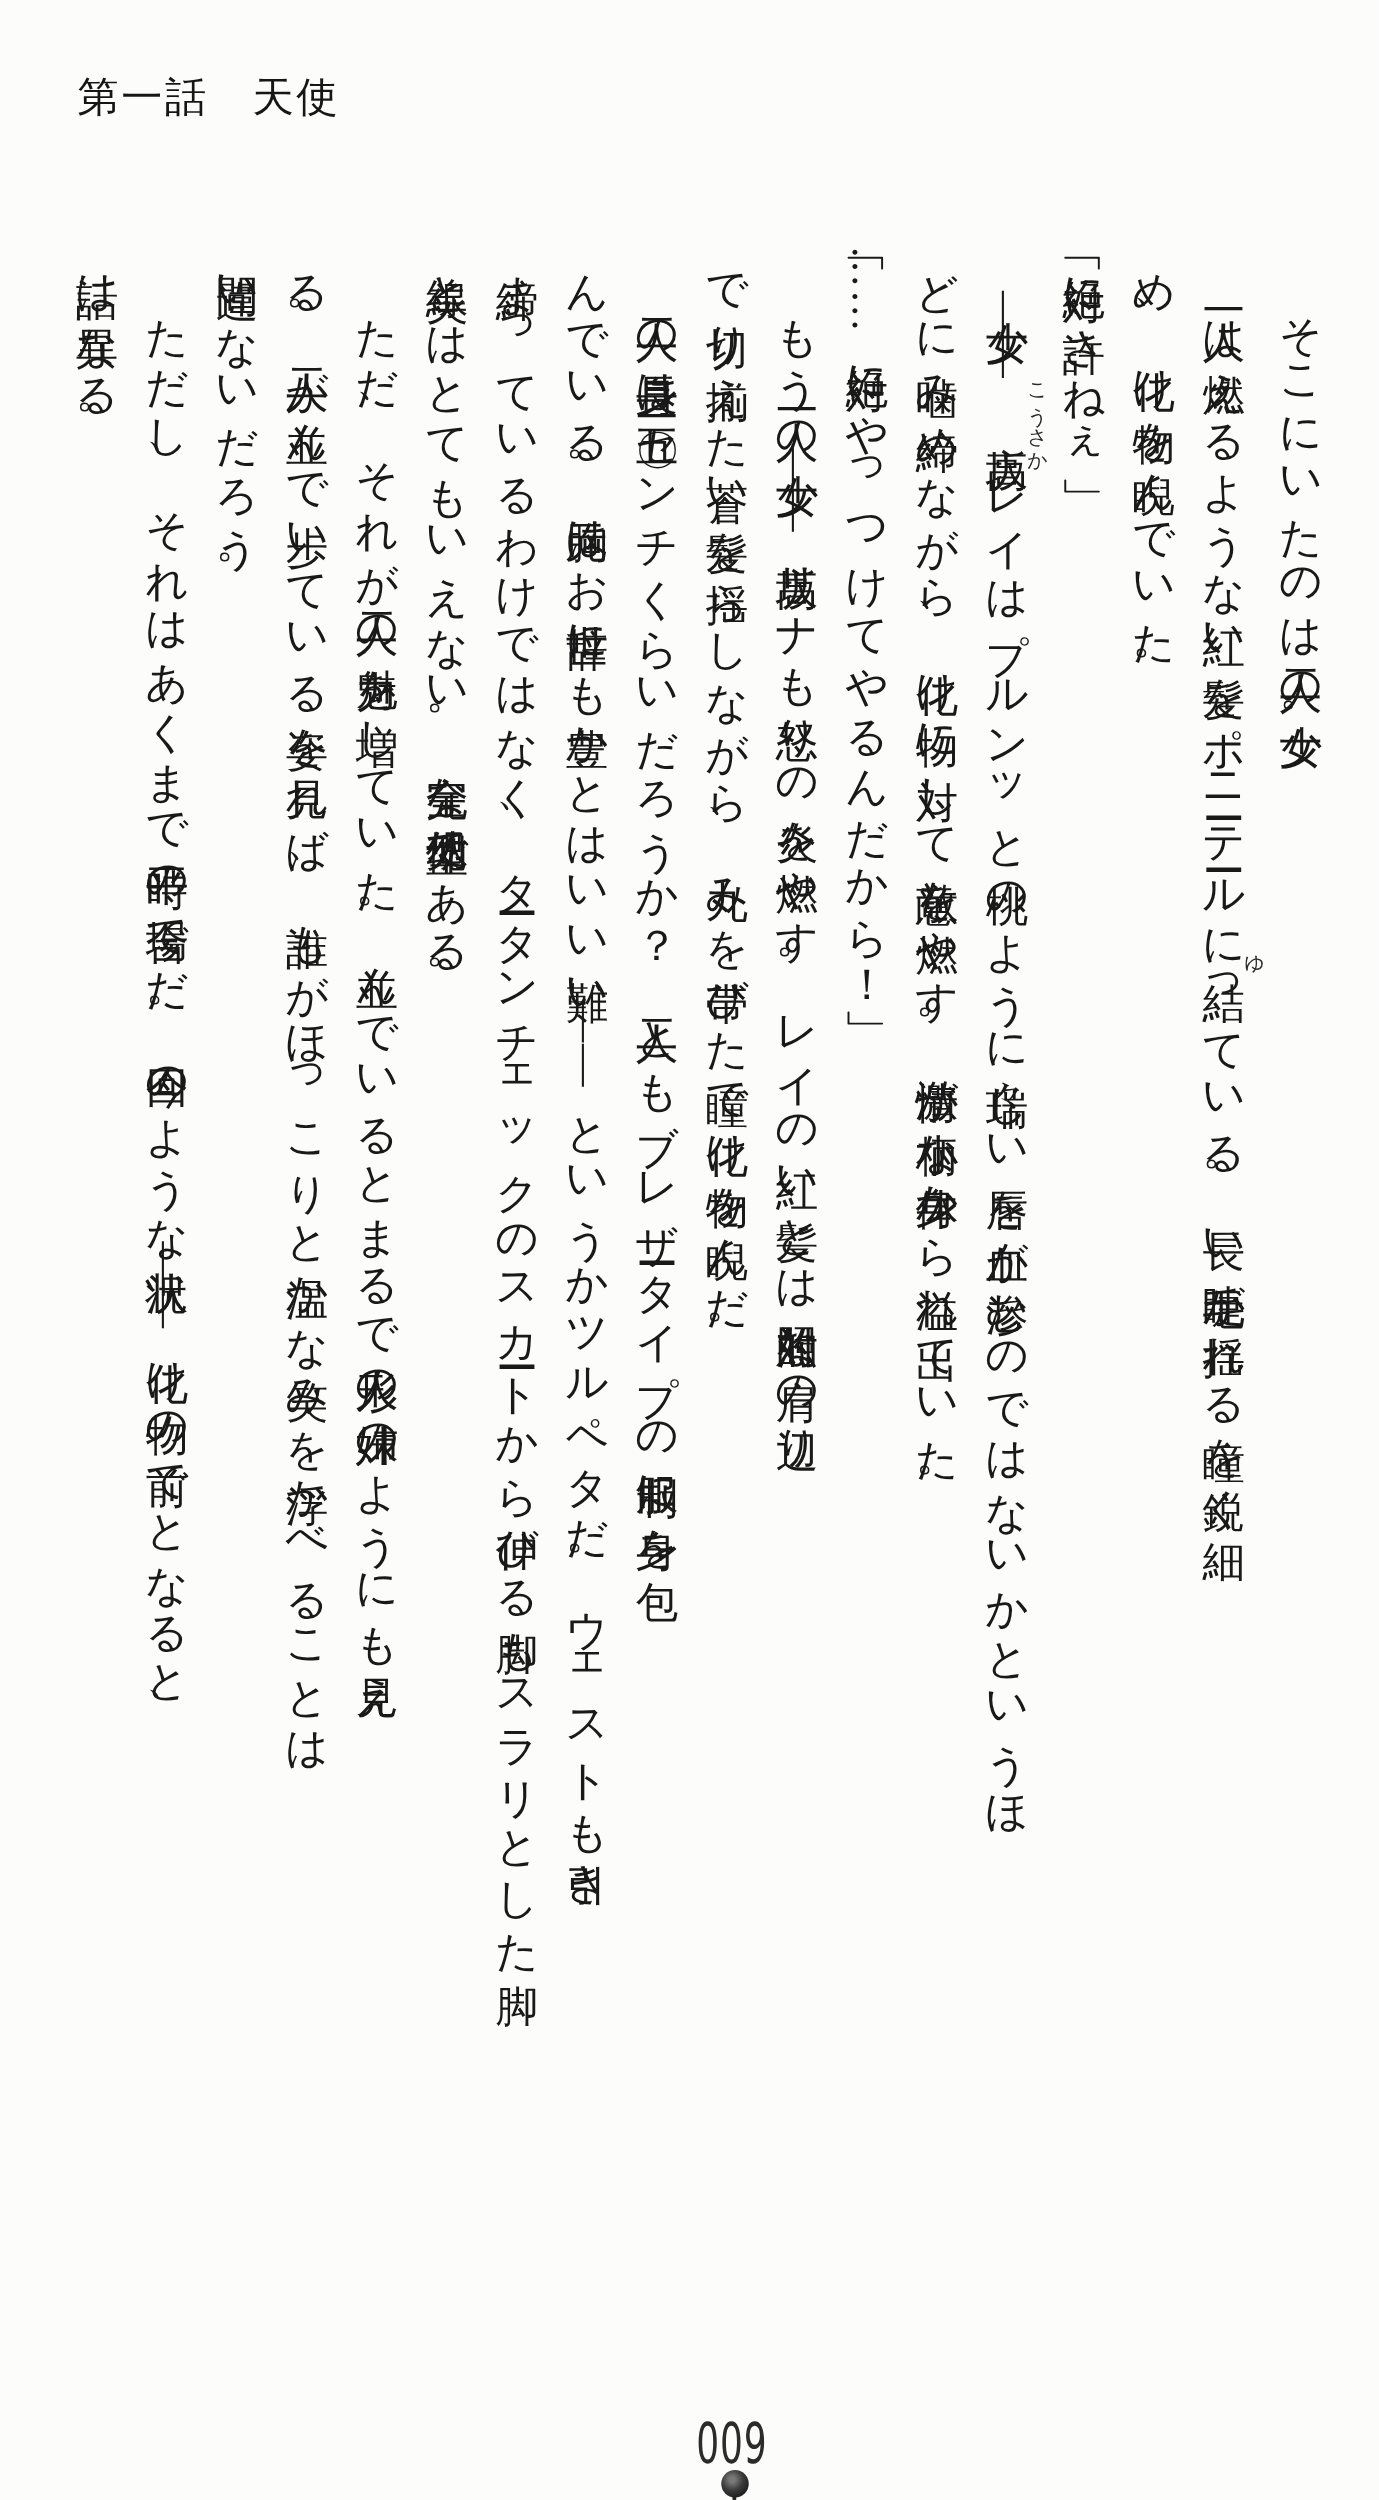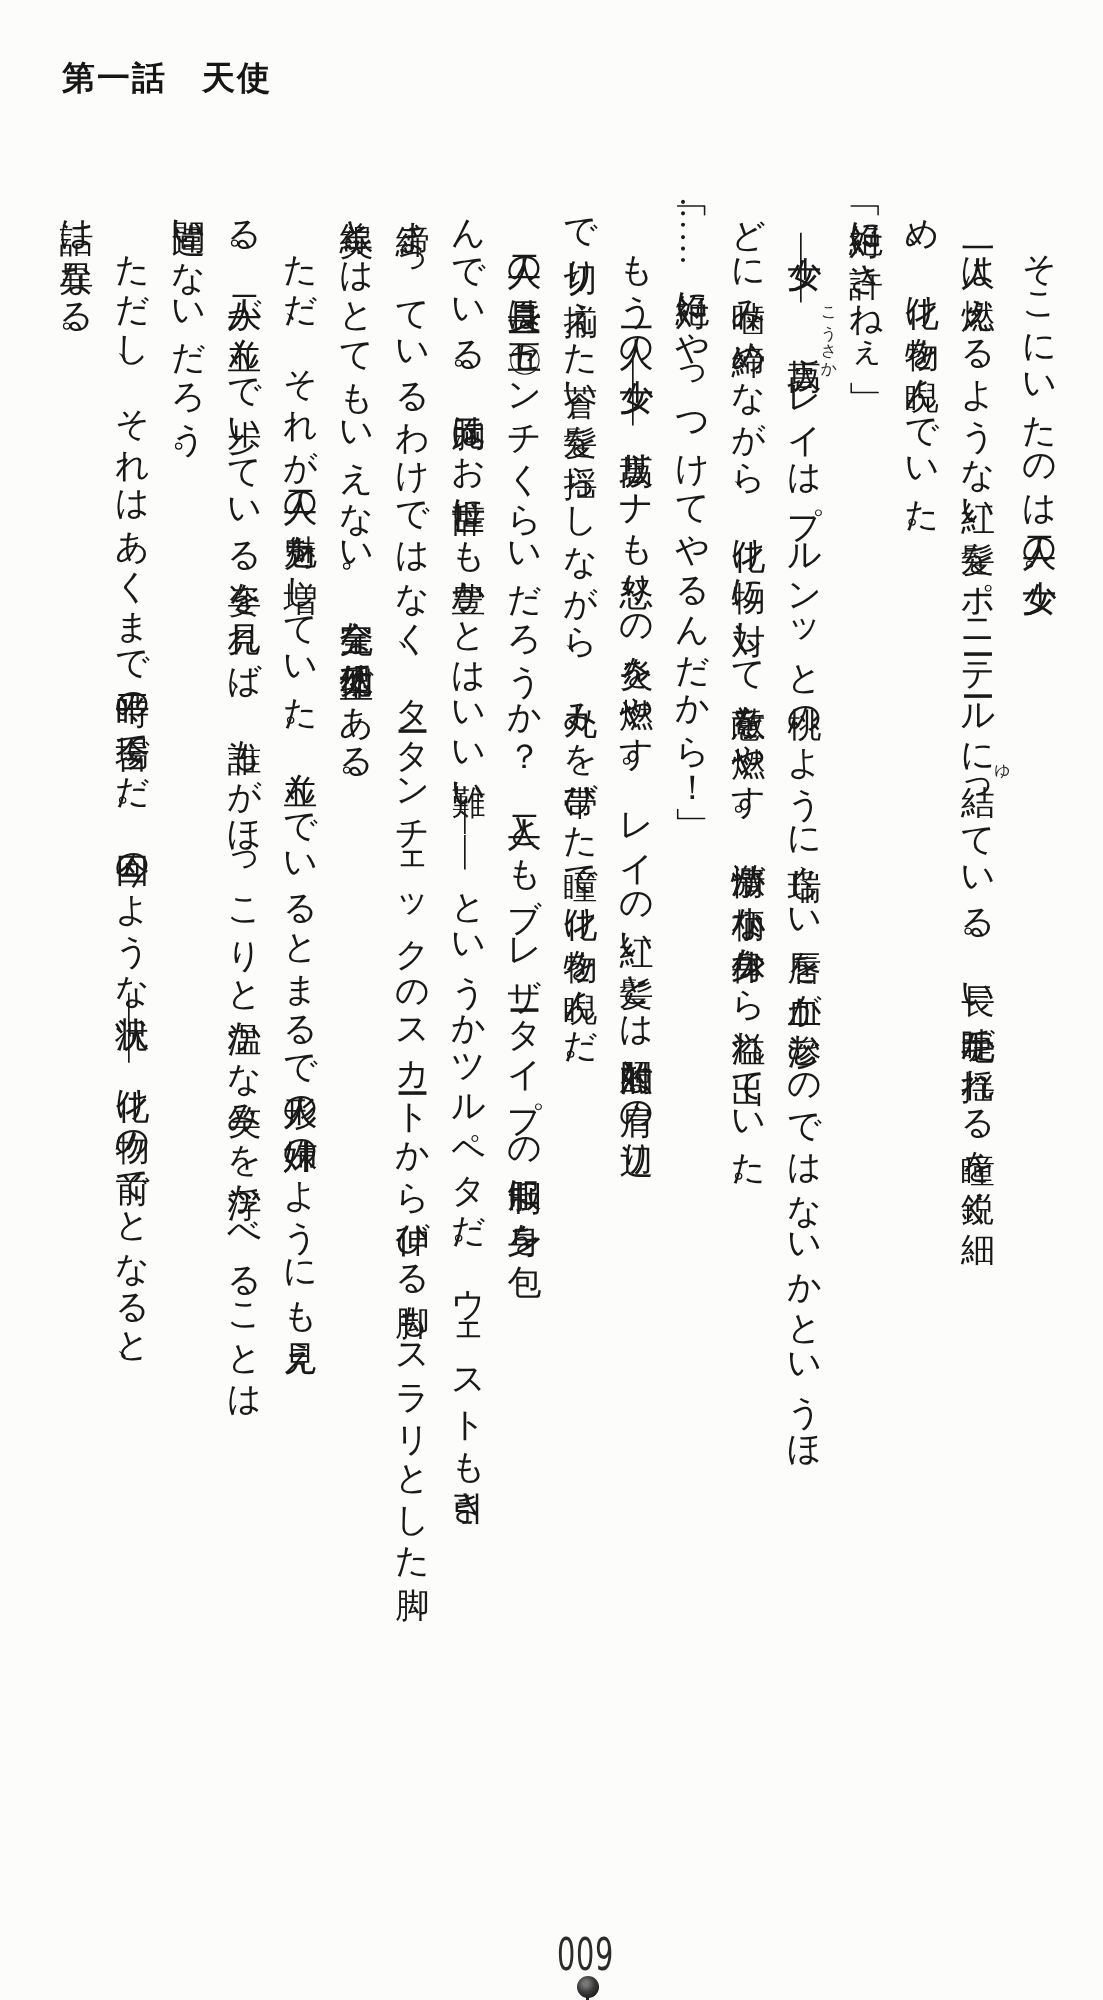--- a/index.html
+++ b/index.html
@@ -11,21 +11,20 @@
     font-family:"Liberation Serif","DejaVu Serif",serif;
     overflow:hidden;
   }
   .chapter {
     position:absolute;
     left:62px; top:56px;
     font-size:33px;
     letter-spacing:2px;
     white-space:pre;
     color:#161616;
-    font-weight:bold;
   }
   .body-text {
     position:absolute;
     top:195px; right:36px;
     height:1455px;
     writing-mode:vertical-rl;
     text-orientation:mixed;
     font-size:34px;
     line-height:56px;
     letter-spacing:1.3px;

